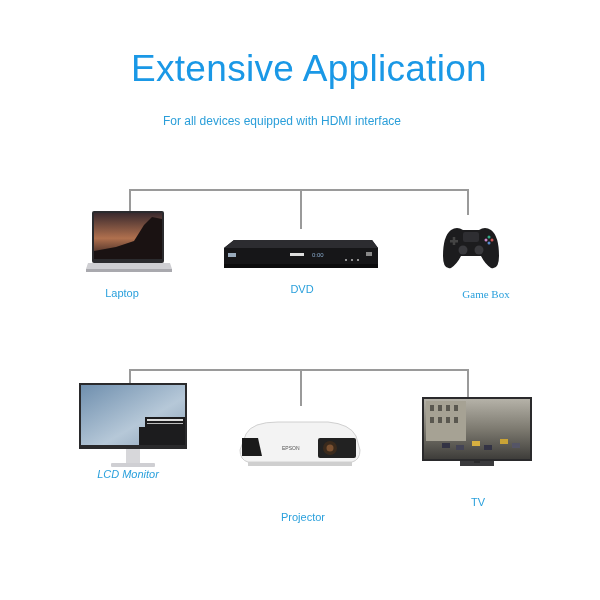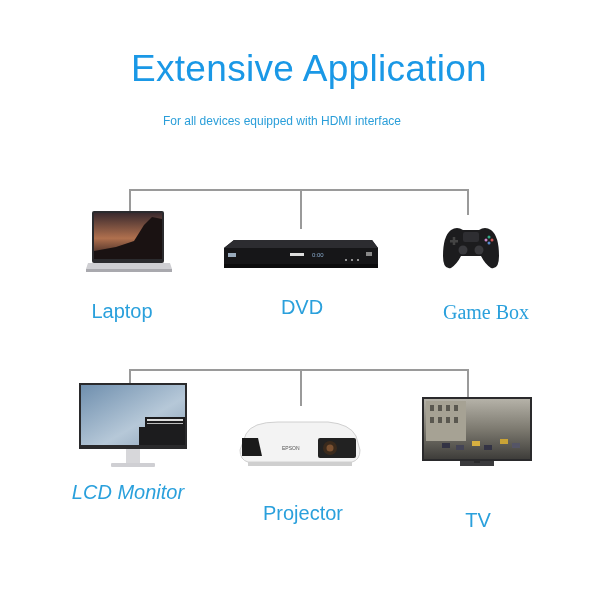--- a/index.html
+++ b/index.html
@@ -1,20 +1,20 @@
 <!DOCTYPE html>
 <html><head>
 <meta charset="utf-8">
 <style>
   html, body { margin:0; padding:0; background:#ffffff; }
   body { width:600px; height:600px; position:relative; overflow:hidden; font-family:"Liberation Sans", sans-serif; }
   .title { position:absolute; left:9px; width:600px; top:48px; text-align:center; font-size:37px; color:#1a98e6; letter-spacing:0.3px; }
   .subtitle { position:absolute; left:0; width:564px; top:114px; text-align:center; font-size:12px; color:#2a9ed9; }
   .line { position:absolute; background:#9a9a9a; }
-  .label { position:absolute; font-size:20px; color:#2aa0dc; text-align:center; width:140px;margin-top:13px; }
+  .label { position:absolute; font-size:11px; color:#2aa0dc; text-align:center; width:140px; }
   .device { position:absolute; }
 </style>
 </head>
 <body>
 
 <div class="title">Extensive Application</div>
 <div class="subtitle">For all devices equipped with HDMI interface</div>
 
 <div>
   <div class="line" style="left:129px;top:189px;width:339px;height:1.5px;"></div>
@@ -104,21 +104,21 @@
   <svg width="124" height="50" viewBox="0 0 124 50">
     <path d="M8 14 Q14 2 40 2 L90 2 Q112 4 118 16 L122 30 Q122 40 114 42 L10 42 Q2 40 2 30 Z" fill="#f3f3f3" stroke="#d0d0d0"></path>
     <path d="M4 18 L20 18 L24 36 L4 36 Z" fill="#1a1a1a"></path>
     <rect x="80" y="18" width="38" height="20" rx="2" fill="#222"></rect>
     <circle cx="92" cy="28" r="7" fill="#3a2a1c"></circle>
     <circle cx="92" cy="28" r="3.5" fill="#7a5030"></circle>
     <text x="44" y="30" font-size="5" fill="#555" font-family="Liberation Sans, sans-serif">EPSON</text>
     <rect x="10" y="42" width="104" height="4" fill="#cfcfcf"></rect>
   </svg>
 </div>
-<div class="label" style="left:233px;top:489px;">Projector</div>
+<div class="label" style="left:233px;top:511px;">Projector</div>
 
 <div class="device" style="left:422px;top:397px;width:110px;height:72px;">
   <svg width="110" height="72" viewBox="0 0 110 72">
     <defs>
       <linearGradient id="city" x1="0" y1="0" x2="0" y2="1">
         <stop offset="0" stop-color="#b5b2a8"></stop>
           <stop offset="0.5" stop-color="#7d7a70"></stop>
           <stop offset="1" stop-color="#3e3d3a"></stop>
       </linearGradient>
     </defs>

